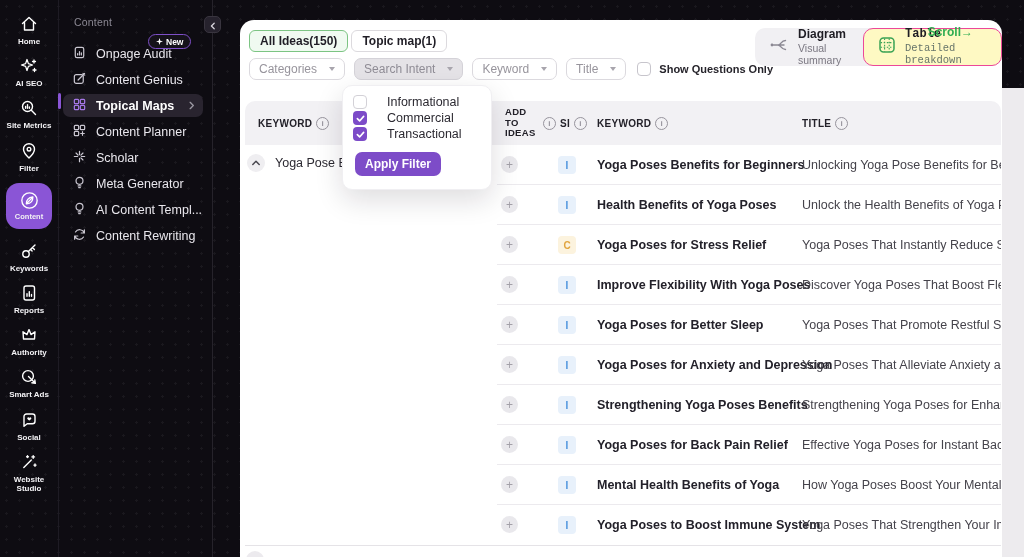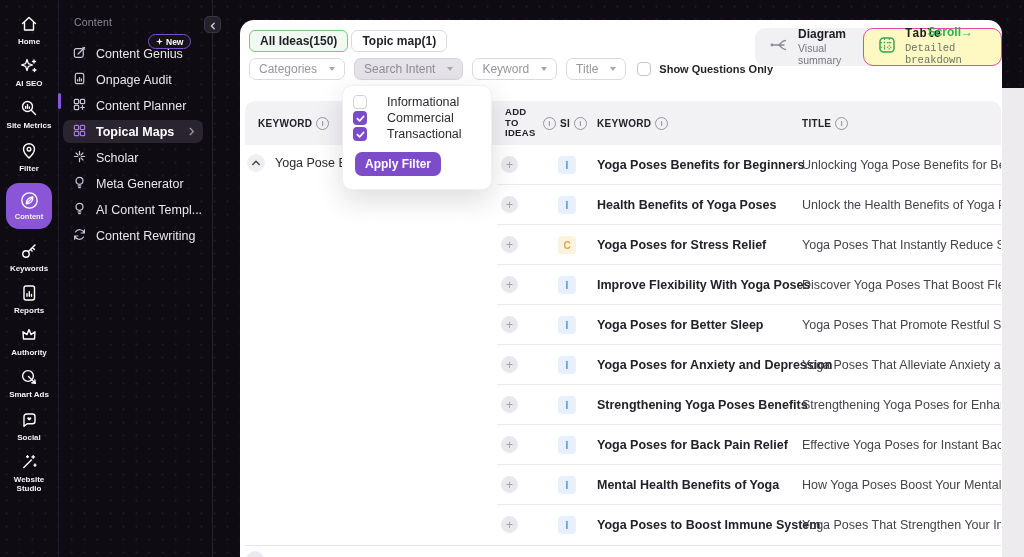--- a/index.html
+++ b/index.html
@@ -208,54 +208,54 @@
           </svg>
         </span>
       <span class="lbl">Website Studio</span>
     </div>
   </div>
 
   <div class="panel">
     <div class="panel-header">Content</div>
     <div class="panel-item">
       <span><svg width="15" height="15" viewBox="0 0 16 16" fill="none" stroke="currentColor" stroke-width="1.3" stroke-linecap="round" stroke-linejoin="round">
+            <rect x="3.5" y="2.5" width="9" height="11" rx="1.8"></rect>
+            <path d="M6 10.6 V9.2 M8 10.6 V7 M10 10.6 V8.4"></path>
+          </svg></span>
+      <span>Onpage Audit</span>
+    </div>
+    <div class="panel-item">
+      <span><svg width="15" height="15" viewBox="0 0 16 16" fill="none" stroke="currentColor" stroke-width="1.3" stroke-linecap="round" stroke-linejoin="round">
             <rect x="2.5" y="3.8" width="9.5" height="9.5" rx="2"></rect>
             <path d="M6.5 9.6 L13.4 2.7 M11.7 2.5 l1.9 1.9"></path>
           </svg></span>
       <span>Content Genius</span>
-    </div>
-    <div class="panel-item">
-      <span><svg width="15" height="15" viewBox="0 0 16 16" fill="none" stroke="currentColor" stroke-width="1.3" stroke-linecap="round" stroke-linejoin="round">
-            <rect x="3.5" y="2.5" width="9" height="11" rx="1.8"></rect>
-            <path d="M6 10.6 V9.2 M8 10.6 V7 M10 10.6 V8.4"></path>
-          </svg></span>
-      <span>Onpage Audit</span>
-    </div>
-    <div class="panel-item">
-      <span><svg width="15" height="15" viewBox="0 0 16 16" fill="none" stroke="currentColor" stroke-width="1.3" stroke-linecap="round" stroke-linejoin="round">
-            <rect x="2.5" y="2.5" width="4.6" height="4.6" rx="1"></rect>
-            <rect x="8.9" y="2.5" width="4.6" height="4.6" rx="1"></rect>
-            <rect x="2.5" y="8.9" width="4.6" height="4.6" rx="1"></rect>
-            <path d="M11.2 9.3 v3.8 M9.3 11.2 h3.8"></path>
-          </svg></span>
-      <span>Content Planner</span>
     </div>
     <div class="panel-item active">
       <span><svg width="15" height="15" viewBox="0 0 16 16" fill="none" stroke="currentColor" stroke-width="1.3" stroke-linejoin="round">
             <rect x="2.5" y="2.5" width="4.6" height="4.6" rx="1"></rect>
             <rect x="8.9" y="2.5" width="4.6" height="4.6" rx="1"></rect>
             <rect x="2.5" y="8.9" width="4.6" height="4.6" rx="1"></rect>
             <rect x="8.9" y="8.9" width="4.6" height="4.6" rx="1"></rect>
           </svg></span>
       <span>Topical Maps</span>
       <span class="chev">
           <svg width="9" height="9" viewBox="0 0 10 10" fill="none" stroke="#9b98a2" stroke-width="1.5" stroke-linecap="round" stroke-linejoin="round">
             <path d="M3.5 1.5 L7 5 L3.5 8.5"></path>
           </svg>
         </span>
+    </div>
+    <div class="panel-item">
+      <span><svg width="15" height="15" viewBox="0 0 16 16" fill="none" stroke="currentColor" stroke-width="1.3" stroke-linecap="round" stroke-linejoin="round">
+            <rect x="2.5" y="2.5" width="4.6" height="4.6" rx="1"></rect>
+            <rect x="8.9" y="2.5" width="4.6" height="4.6" rx="1"></rect>
+            <rect x="2.5" y="8.9" width="4.6" height="4.6" rx="1"></rect>
+            <path d="M11.2 9.3 v3.8 M9.3 11.2 h3.8"></path>
+          </svg></span>
+      <span>Content Planner</span>
     </div>
     <div class="panel-item">
       <span><svg width="15" height="15" viewBox="0 0 16 16" fill="none" stroke="currentColor" stroke-width="1.3" stroke-linecap="round">
             <path d="M8 2.5 V6 M8 10 V13.5 M2.5 8 H6 M10 8 H13.5 M4.3 4.3 L6.5 6.5 M9.5 9.5 L11.7 11.7 M11.7 4.3 L9.5 6.5"></path>
           </svg></span>
       <span>Scholar</span>
     </div>
     <div class="panel-item">
       <span><svg width="15" height="15" viewBox="0 0 16 16" fill="none" stroke="currentColor" stroke-width="1.3" stroke-linecap="round">
             <circle cx="8" cy="6.2" r="3.7"></circle>

